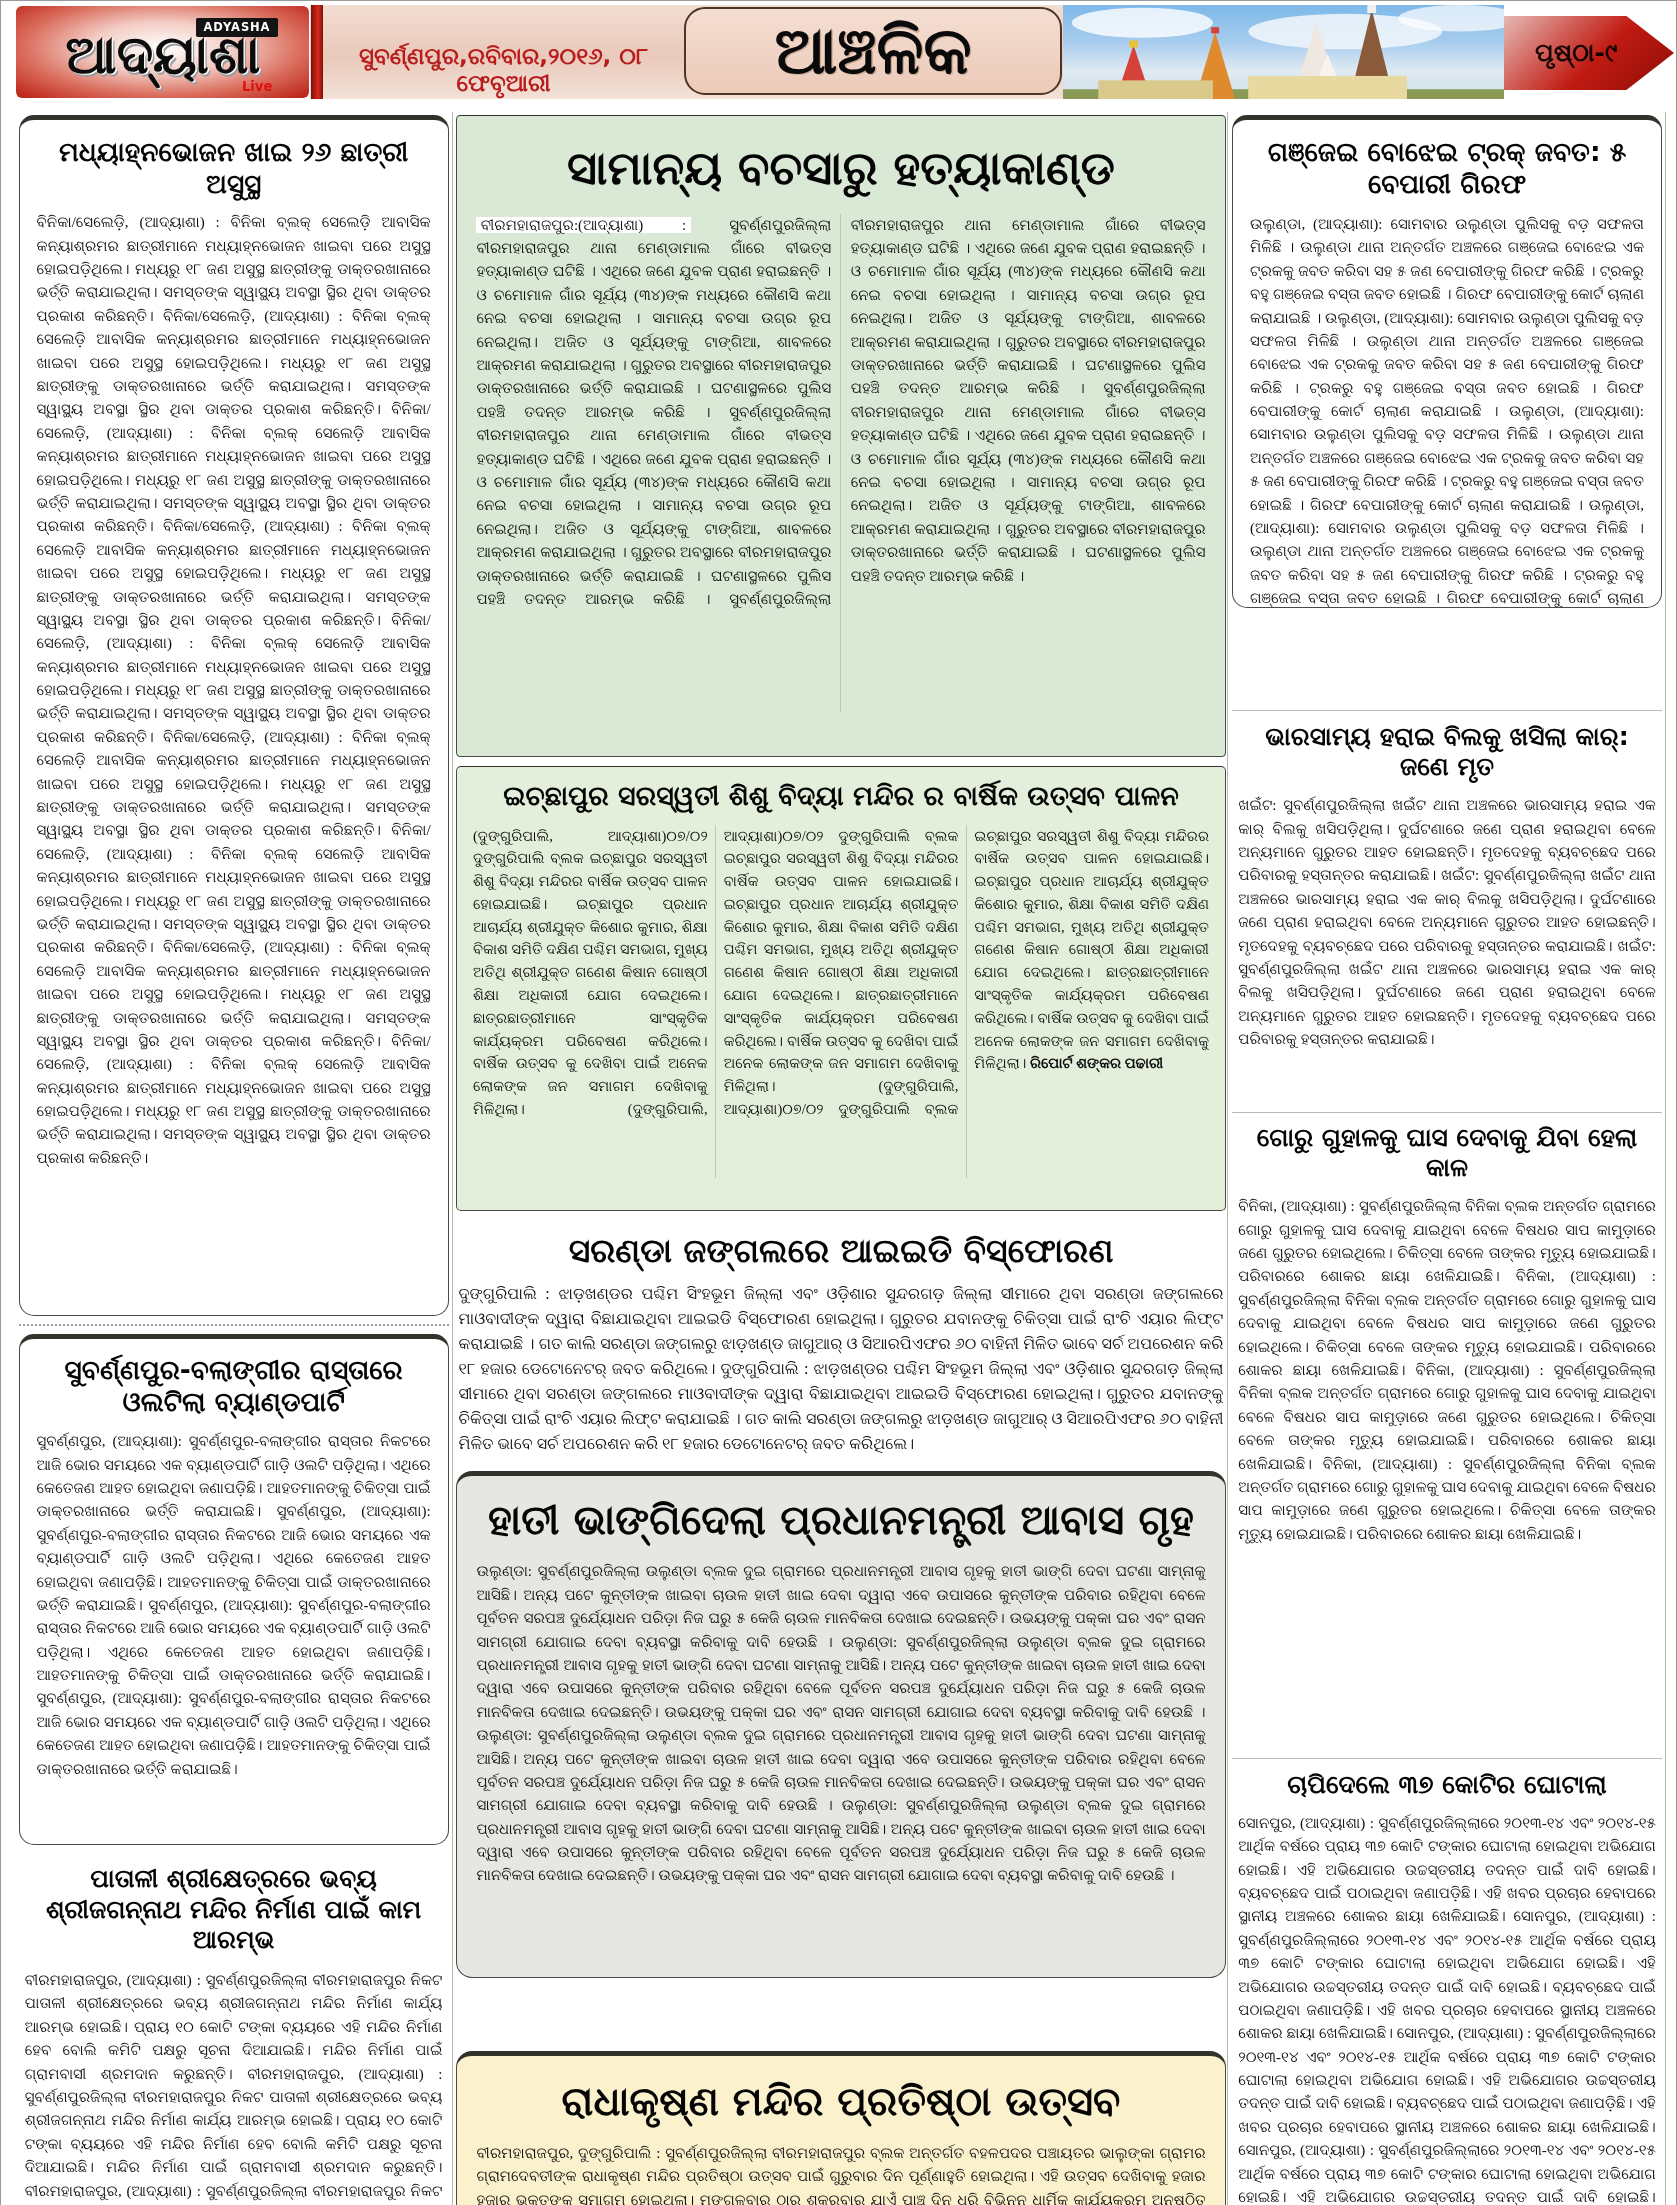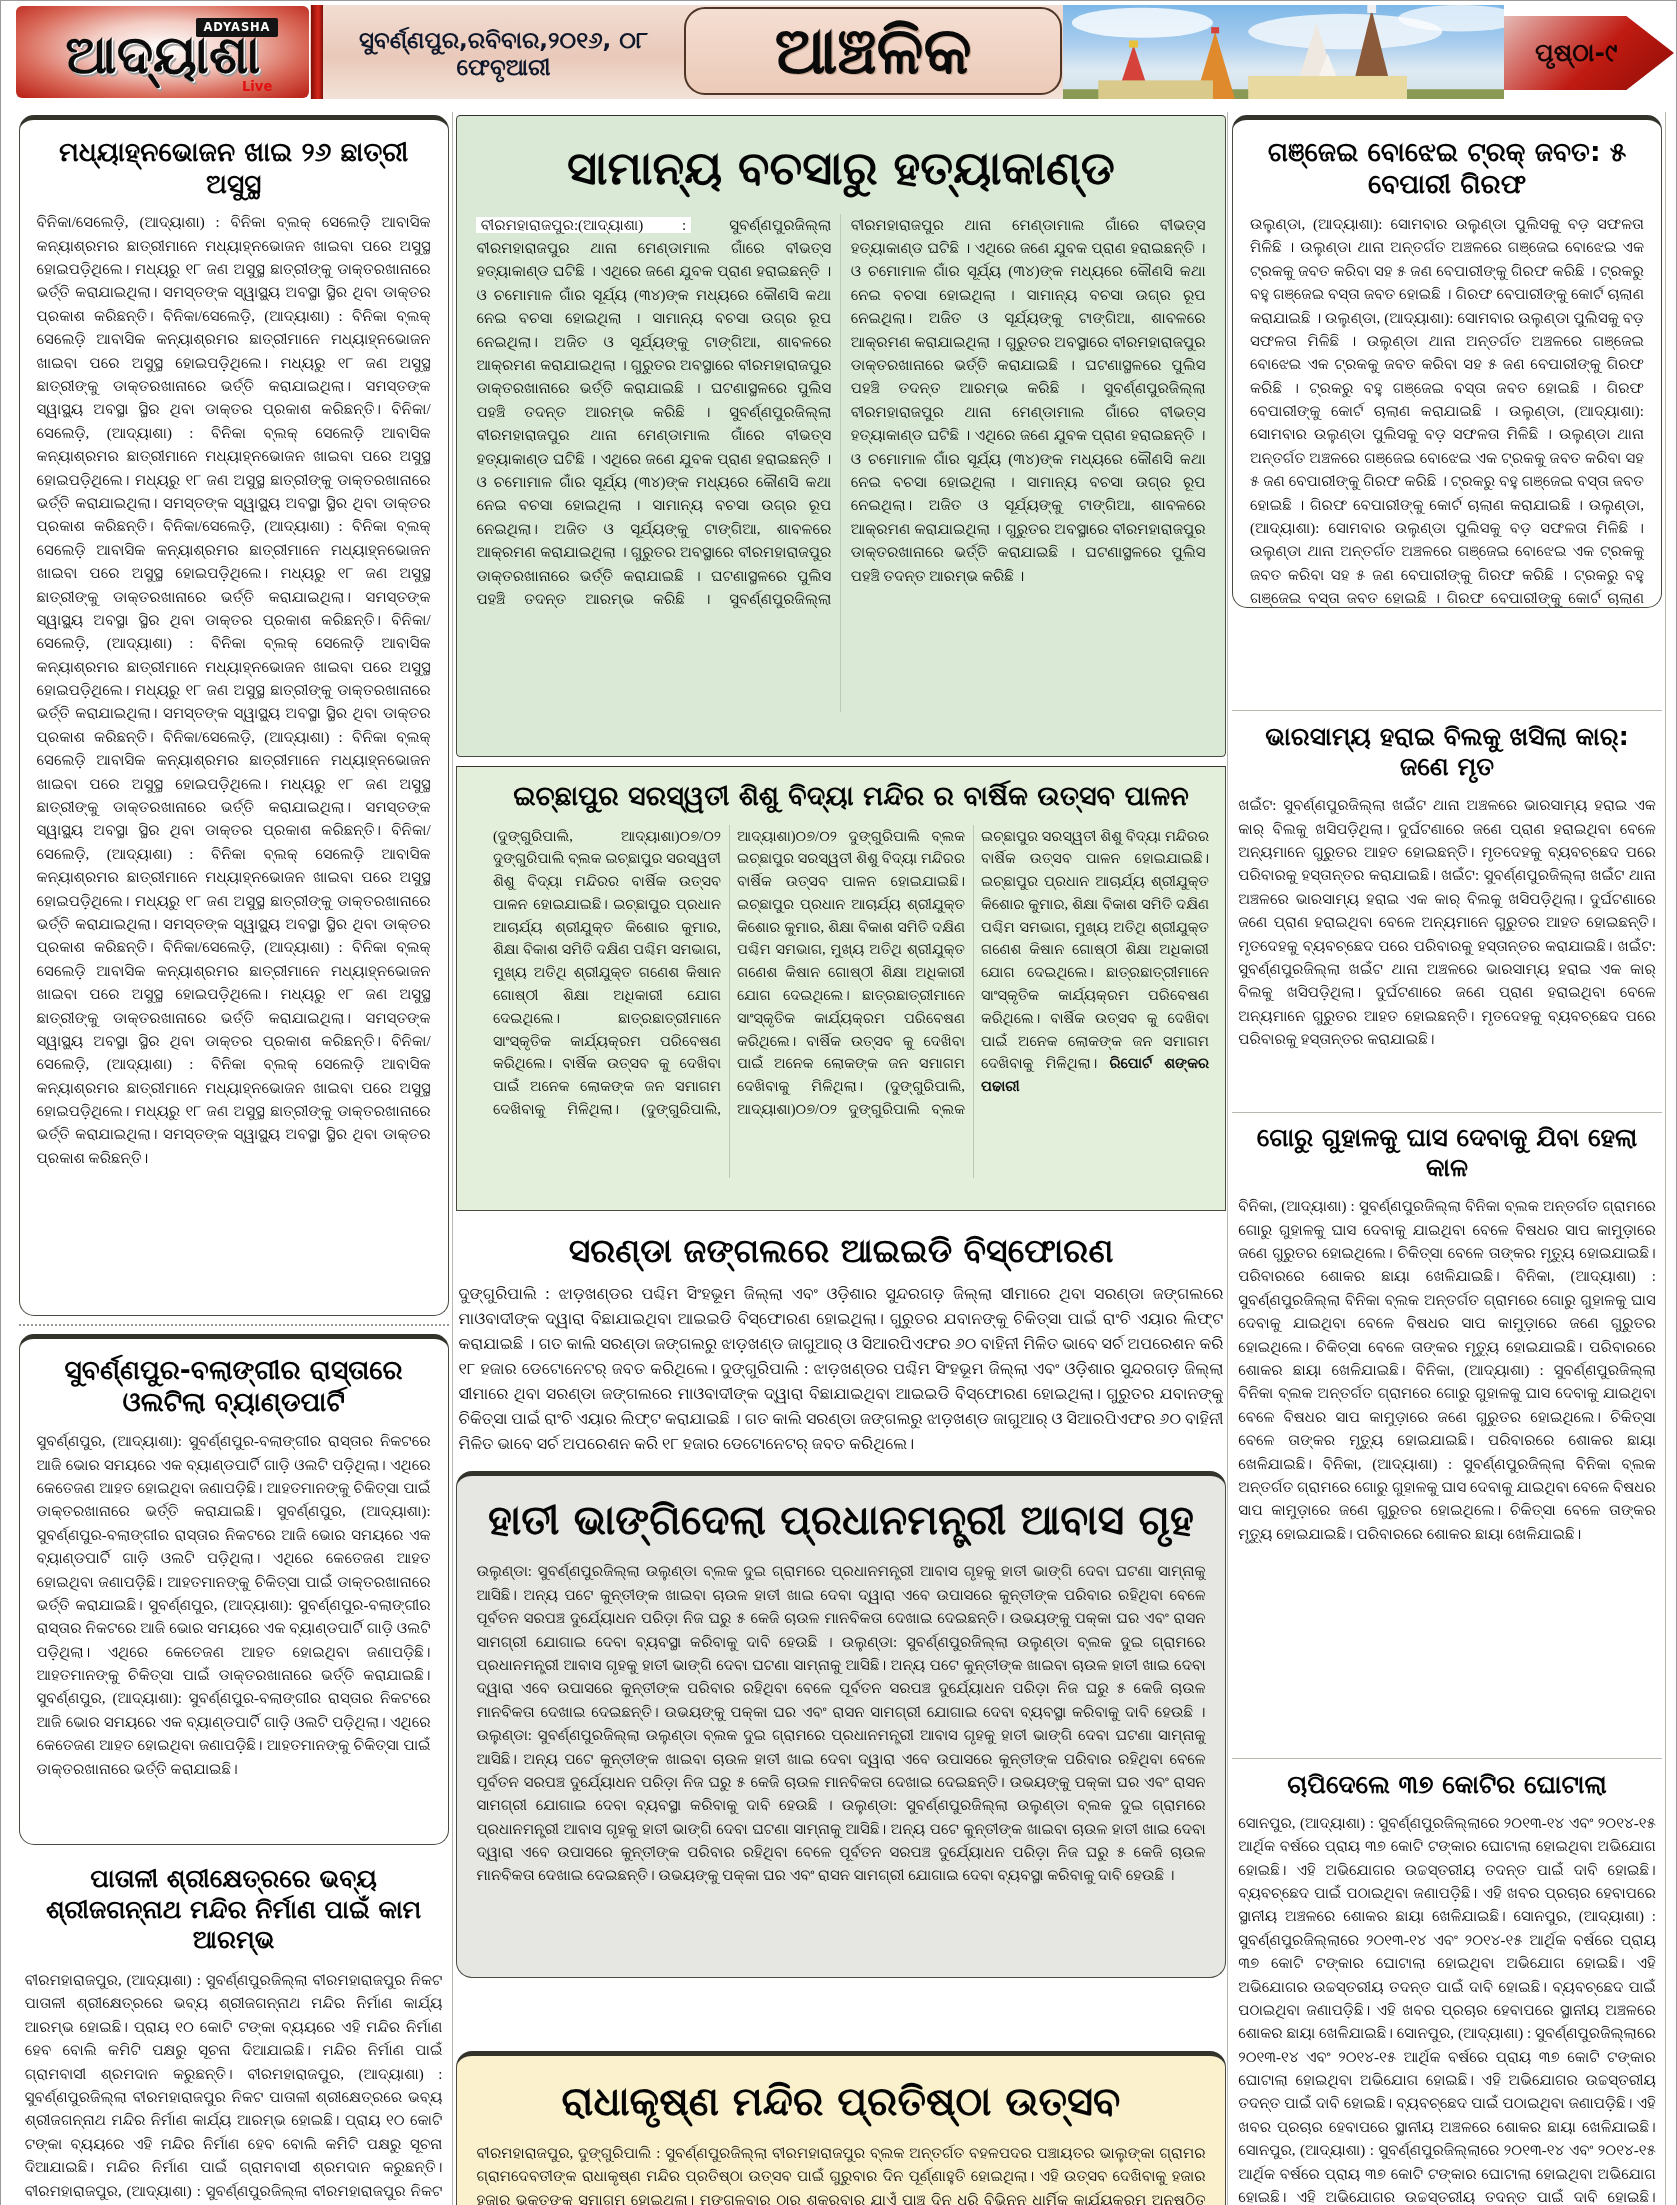--- a/index.html
+++ b/index.html
@@ -16,23 +16,23 @@
   .logo-tag{position:absolute;right:31px;top:11.5px;background:#141414;color:#fff;
             font-family:"DejaVu Sans",sans-serif;font-weight:bold;font-size:11.5px;
             padding:2.6px 8px;border-radius:1.8px;letter-spacing:0.9px;}
   .logo-name{position:absolute;left:0;right:0;top:20px;text-align:center;
              font-family:"DejaVu Sans",sans-serif;font-weight:bold;font-size:53px;line-height:1.1;
              color:#0b0b0b;text-shadow:1.3px 1.3px 0 #fff,2.6px 2.6px 0 #9c9c9c;}
   .logo-live{position:absolute;right:37px;bottom:4.4px;color:#e01010;
              font-family:"DejaVu Sans",sans-serif;font-weight:bold;font-size:13.2px;margin-left:8px;}
   .red-bar{position:absolute;left:310px;top:4.4px;width:11.5px;height:94px;
            background:linear-gradient(90deg,#7e0f08,#d8281c 60%,#7e0f08);}
-  .dateline{position:absolute;left:326px;top:6px;width:353px;height:94px;display:flex;
+  .dateline{position:absolute;left:326px;top:22px;width:353px;height:94px;display:flex;
             align-items:center;justify-content:center;font-family:"DejaVu Sans",sans-serif;
-            font-weight:bold;font-size:23px;color:#0f172a;text-align:center;}
+            font-weight:bold;font-size:23px;color:#b91c1c;text-align:center;}
   .nameplate{position:absolute;left:683px;top:6.2px;width:378px;height:88px;
              background:linear-gradient(180deg,#f4ded2,#eccab8);
              border:2.6px solid #4e3526;border-radius:21px;display:flex;align-items:center;
              justify-content:center;box-sizing:border-box;}
   .nameplate-text{font-family:"DejaVu Sans",sans-serif;font-weight:bold;font-size:65px;
              color:#0a0a0a;text-shadow:1.3px 1.3px 0 #c9a893;}
   .photo{position:absolute;left:1062px;top:4.4px;width:441px;height:94px;overflow:hidden;
          background:linear-gradient(180deg,#7db8e8 0%,#a8cdee 40%,#dfeaf2 70%,#cfe0ea 100%);}
   .page-arrow{position:absolute;left:1503px;top:15px;width:170px;height:74px;
               background:linear-gradient(135deg,#e6b9b4,#c01b12 55%,#8f0d06);
@@ -130,21 +130,21 @@
   </div>
 
   <div class="story-box green-box" style="left:455px;top:114px;width:770px;height:642px;border-radius:4.4px;border-top-width:1.8px;">
     <div class="headline" style="font-size:46px;margin:24px 17.6px 17.6px;">ସାମାନ୍ୟ ବଚସାରୁ ହତ୍ୟାକାଣ୍ଡ</div>
     <div class="body-text two-col" style="margin:0 19.4px;height:498px;">
       <span class="byline-hi">ବୀରମହାରାଜପୁର:(ଆଦ୍ୟାଶା) :</span>
       <span>ସୁବର୍ଣ୍ଣପୁରଜିଲ୍ଲା ବୀରମହାରାଜପୁର ଥାନା ମେଣ୍ଡାମାଲ ଗାଁରେ ବୀଭତ୍ସ ହତ୍ୟାକାଣ୍ଡ ଘଟିଛି । ଏଥିରେ ଜଣେ ଯୁବକ ପ୍ରାଣ ହରାଇଛନ୍ତି । ଓ ଚମୋମାଳ ଗାଁର ସୂର୍ଯ୍ୟ (୩୪)ଙ୍କ ମଧ୍ୟରେ କୌଣସି କଥା ନେଇ ବଚସା ହୋଇଥିଲା । ସାମାନ୍ୟ ବଚସା ଉଗ୍ର ରୂପ ନେଇଥିଲା। ଅଜିତ ଓ ସୂର୍ଯ୍ୟଙ୍କୁ ଟାଙ୍ଗିଆ, ଶାବଳରେ ଆକ୍ରମଣ କରାଯାଇଥିଲା । ଗୁରୁତର ଅବସ୍ଥାରେ ବୀରମହାରାଜପୁର ଡାକ୍ତରଖାନାରେ ଭର୍ତ୍ତି କରାଯାଇଛି । ଘଟଣାସ୍ଥଳରେ ପୁଲିସ ପହଞ୍ଚି ତଦନ୍ତ ଆରମ୍ଭ କରିଛି । ସୁବର୍ଣ୍ଣପୁରଜିଲ୍ଲା ବୀରମହାରାଜପୁର ଥାନା ମେଣ୍ଡାମାଲ ଗାଁରେ ବୀଭତ୍ସ ହତ୍ୟାକାଣ୍ଡ ଘଟିଛି । ଏଥିରେ ଜଣେ ଯୁବକ ପ୍ରାଣ ହରାଇଛନ୍ତି । ଓ ଚମୋମାଳ ଗାଁର ସୂର୍ଯ୍ୟ (୩୪)ଙ୍କ ମଧ୍ୟରେ କୌଣସି କଥା ନେଇ ବଚସା ହୋଇଥିଲା । ସାମାନ୍ୟ ବଚସା ଉଗ୍ର ରୂପ ନେଇଥିଲା। ଅଜିତ ଓ ସୂର୍ଯ୍ୟଙ୍କୁ ଟାଙ୍ଗିଆ, ଶାବଳରେ ଆକ୍ରମଣ କରାଯାଇଥିଲା । ଗୁରୁତର ଅବସ୍ଥାରେ ବୀରମହାରାଜପୁର ଡାକ୍ତରଖାନାରେ ଭର୍ତ୍ତି କରାଯାଇଛି । ଘଟଣାସ୍ଥଳରେ ପୁଲିସ ପହଞ୍ଚି ତଦନ୍ତ ଆରମ୍ଭ କରିଛି । ସୁବର୍ଣ୍ଣପୁରଜିଲ୍ଲା ବୀରମହାରାଜପୁର ଥାନା ମେଣ୍ଡାମାଲ ଗାଁରେ ବୀଭତ୍ସ ହତ୍ୟାକାଣ୍ଡ ଘଟିଛି । ଏଥିରେ ଜଣେ ଯୁବକ ପ୍ରାଣ ହରାଇଛନ୍ତି । ଓ ଚମୋମାଳ ଗାଁର ସୂର୍ଯ୍ୟ (୩୪)ଙ୍କ ମଧ୍ୟରେ କୌଣସି କଥା ନେଇ ବଚସା ହୋଇଥିଲା । ସାମାନ୍ୟ ବଚସା ଉଗ୍ର ରୂପ ନେଇଥିଲା। ଅଜିତ ଓ ସୂର୍ଯ୍ୟଙ୍କୁ ଟାଙ୍ଗିଆ, ଶାବଳରେ ଆକ୍ରମଣ କରାଯାଇଥିଲା । ଗୁରୁତର ଅବସ୍ଥାରେ ବୀରମହାରାଜପୁର ଡାକ୍ତରଖାନାରେ ଭର୍ତ୍ତି କରାଯାଇଛି । ଘଟଣାସ୍ଥଳରେ ପୁଲିସ ପହଞ୍ଚି ତଦନ୍ତ ଆରମ୍ଭ କରିଛି । ସୁବର୍ଣ୍ଣପୁରଜିଲ୍ଲା ବୀରମହାରାଜପୁର ଥାନା ମେଣ୍ଡାମାଲ ଗାଁରେ ବୀଭତ୍ସ ହତ୍ୟାକାଣ୍ଡ ଘଟିଛି । ଏଥିରେ ଜଣେ ଯୁବକ ପ୍ରାଣ ହରାଇଛନ୍ତି । ଓ ଚମୋମାଳ ଗାଁର ସୂର୍ଯ୍ୟ (୩୪)ଙ୍କ ମଧ୍ୟରେ କୌଣସି କଥା ନେଇ ବଚସା ହୋଇଥିଲା । ସାମାନ୍ୟ ବଚସା ଉଗ୍ର ରୂପ ନେଇଥିଲା। ଅଜିତ ଓ ସୂର୍ଯ୍ୟଙ୍କୁ ଟାଙ୍ଗିଆ, ଶାବଳରେ ଆକ୍ରମଣ କରାଯାଇଥିଲା । ଗୁରୁତର ଅବସ୍ଥାରେ ବୀରମହାରାଜପୁର ଡାକ୍ତରଖାନାରେ ଭର୍ତ୍ତି କରାଯାଇଛି । ଘଟଣାସ୍ଥଳରେ ପୁଲିସ ପହଞ୍ଚି ତଦନ୍ତ ଆରମ୍ଭ କରିଛି ।</span>
     </div>
   </div>
 
-  <div class="story-box green-box2" style="left:455px;top:765px;width:770px;height:445px;border-radius:0;border-top-width:1.8px;padding-left:20px;">
+  <div class="story-box green-box2" style="left:455px;top:765px;width:770px;height:445px;border-radius:5px;border-top-width:1.8px;">
     <div class="headline" style="font-size:27px;margin:13.2px 13.2px 11.5px;">ଇଚ୍ଛାପୁର ସରସ୍ୱତୀ ଶିଶୁ ବିଦ୍ୟା ମନ୍ଦିର ର ବାର୍ଷିକ ଉତ୍ସବ ପାଳନ</div>
     <div class="body-text three-col" style="margin:0 16px;height:353px;font-size:14.6px;">
       <span>(ଦୁଙ୍ଗୁରିପାଲି, ଆଦ୍ୟାଶା)୦୭/୦୨ ଦୁଙ୍ଗୁରିପାଲି ବ୍ଲକ ଇଚ୍ଛାପୁର ସରସ୍ୱତୀ ଶିଶୁ ବିଦ୍ୟା ମନ୍ଦିରର ବାର୍ଷିକ ଉତ୍ସବ ପାଳନ ହୋଇଯାଇଛି। ଇଚ୍ଛାପୁର ପ୍ରଧାନ ଆଚାର୍ଯ୍ୟ ଶ୍ରୀଯୁକ୍ତ କିଶୋର କୁମାର, ଶିକ୍ଷା ବିକାଶ ସମିତି ଦକ୍ଷିଣ ପଶ୍ଚିମ ସମଭାଗ, ମୁଖ୍ୟ ଅତିଥି ଶ୍ରୀଯୁକ୍ତ ଗଣେଶ କିଷାନ ଗୋଷ୍ଠୀ ଶିକ୍ଷା ଅଧିକାରୀ ଯୋଗ ଦେଇଥିଲେ। ଛାତ୍ରଛାତ୍ରୀମାନେ ସାଂସ୍କୃତିକ କାର୍ଯ୍ୟକ୍ରମ ପରିବେଷଣ କରିଥିଲେ। ବାର୍ଷିକ ଉତ୍ସବ କୁ ଦେଖିବା ପାଇଁ ଅନେକ ଲୋକଙ୍କ ଜନ ସମାଗମ ଦେଖିବାକୁ ମିଳିଥିଲା। (ଦୁଙ୍ଗୁରିପାଲି, ଆଦ୍ୟାଶା)୦୭/୦୨ ଦୁଙ୍ଗୁରିପାଲି ବ୍ଲକ ଇଚ୍ଛାପୁର ସରସ୍ୱତୀ ଶିଶୁ ବିଦ୍ୟା ମନ୍ଦିରର ବାର୍ଷିକ ଉତ୍ସବ ପାଳନ ହୋଇଯାଇଛି। ଇଚ୍ଛାପୁର ପ୍ରଧାନ ଆଚାର୍ଯ୍ୟ ଶ୍ରୀଯୁକ୍ତ କିଶୋର କୁମାର, ଶିକ୍ଷା ବିକାଶ ସମିତି ଦକ୍ଷିଣ ପଶ୍ଚିମ ସମଭାଗ, ମୁଖ୍ୟ ଅତିଥି ଶ୍ରୀଯୁକ୍ତ ଗଣେଶ କିଷାନ ଗୋଷ୍ଠୀ ଶିକ୍ଷା ଅଧିକାରୀ ଯୋଗ ଦେଇଥିଲେ। ଛାତ୍ରଛାତ୍ରୀମାନେ ସାଂସ୍କୃତିକ କାର୍ଯ୍ୟକ୍ରମ ପରିବେଷଣ କରିଥିଲେ। ବାର୍ଷିକ ଉତ୍ସବ କୁ ଦେଖିବା ପାଇଁ ଅନେକ ଲୋକଙ୍କ ଜନ ସମାଗମ ଦେଖିବାକୁ ମିଳିଥିଲା। (ଦୁଙ୍ଗୁରିପାଲି, ଆଦ୍ୟାଶା)୦୭/୦୨ ଦୁଙ୍ଗୁରିପାଲି ବ୍ଲକ ଇଚ୍ଛାପୁର ସରସ୍ୱତୀ ଶିଶୁ ବିଦ୍ୟା ମନ୍ଦିରର ବାର୍ଷିକ ଉତ୍ସବ ପାଳନ ହୋଇଯାଇଛି। ଇଚ୍ଛାପୁର ପ୍ରଧାନ ଆଚାର୍ଯ୍ୟ ଶ୍ରୀଯୁକ୍ତ କିଶୋର କୁମାର, ଶିକ୍ଷା ବିକାଶ ସମିତି ଦକ୍ଷିଣ ପଶ୍ଚିମ ସମଭାଗ, ମୁଖ୍ୟ ଅତିଥି ଶ୍ରୀଯୁକ୍ତ ଗଣେଶ କିଷାନ ଗୋଷ୍ଠୀ ଶିକ୍ଷା ଅଧିକାରୀ ଯୋଗ ଦେଇଥିଲେ। ଛାତ୍ରଛାତ୍ରୀମାନେ ସାଂସ୍କୃତିକ କାର୍ଯ୍ୟକ୍ରମ ପରିବେଷଣ କରିଥିଲେ। ବାର୍ଷିକ ଉତ୍ସବ କୁ ଦେଖିବା ପାଇଁ ଅନେକ ଲୋକଙ୍କ ଜନ ସମାଗମ ଦେଖିବାକୁ ମିଳିଥିଲା।</span>
       <span class="sign-off">ରିପୋର୍ଟ ଶଙ୍କର ପଢାରୀ</span>
     </div>
   </div>
 
   <div style="position:absolute;left:455px;top:1227px;width:770px;">
     <div class="headline" style="font-size:33px;margin:2.6px 13.2px 11.5px;">ସରଣ୍ଡା ଜଙ୍ଗଲରେ ଆଇଇଡି ବିସ୍ଫୋରଣ</div>
     <div class="body-text" style="margin:0 2.6px;height:176px;font-size:16px;">ଦୁଙ୍ଗୁରିପାଲି : ଝାଡ଼ଖଣ୍ଡର ପଶ୍ଚିମ ସିଂହଭୂମ ଜିଲ୍ଲା ଏବଂ ଓଡ଼ିଶାର ସୁନ୍ଦରଗଡ଼ ଜିଲ୍ଲା ସୀମାରେ ଥିବା ସରଣ୍ଡା ଜଙ୍ଗଲରେ ମାଓବାଦୀଙ୍କ ଦ୍ୱାରା ବିଛାଯାଇଥିବା ଆଇଇଡି ବିସ୍ଫୋରଣ ହୋଇଥିଲା। ଗୁରୁତର ଯବାନଙ୍କୁ ଚିକିତ୍ସା ପାଇଁ ରାଂଚି ଏୟାର ଲିଫ୍ଟ କରାଯାଇଛି । ଗତ କାଲି ସରଣ୍ଡା ଜଙ୍ଗଲରୁ ଝାଡ଼ଖଣ୍ଡ ଜାଗୁଆର୍ ଓ ସିଆରପିଏଫର ୬୦ ବାହିନୀ ମିଳିତ ଭାବେ ସର୍ଚ ଅପରେଶନ କରି ୧୮ ହଜାର ଡେଟୋନେଟର୍ ଜବତ କରିଥିଲେ। ଦୁଙ୍ଗୁରିପାଲି : ଝାଡ଼ଖଣ୍ଡର ପଶ୍ଚିମ ସିଂହଭୂମ ଜିଲ୍ଲା ଏବଂ ଓଡ଼ିଶାର ସୁନ୍ଦରଗଡ଼ ଜିଲ୍ଲା ସୀମାରେ ଥିବା ସରଣ୍ଡା ଜଙ୍ଗଲରେ ମାଓବାଦୀଙ୍କ ଦ୍ୱାରା ବିଛାଯାଇଥିବା ଆଇଇଡି ବିସ୍ଫୋରଣ ହୋଇଥିଲା। ଗୁରୁତର ଯବାନଙ୍କୁ ଚିକିତ୍ସା ପାଇଁ ରାଂଚି ଏୟାର ଲିଫ୍ଟ କରାଯାଇଛି । ଗତ କାଲି ସରଣ୍ଡା ଜଙ୍ଗଲରୁ ଝାଡ଼ଖଣ୍ଡ ଜାଗୁଆର୍ ଓ ସିଆରପିଏଫର ୬୦ ବାହିନୀ ମିଳିତ ଭାବେ ସର୍ଚ ଅପରେଶନ କରି ୧୮ ହଜାର ଡେଟୋନେଟର୍ ଜବତ କରିଥିଲେ।</div>

